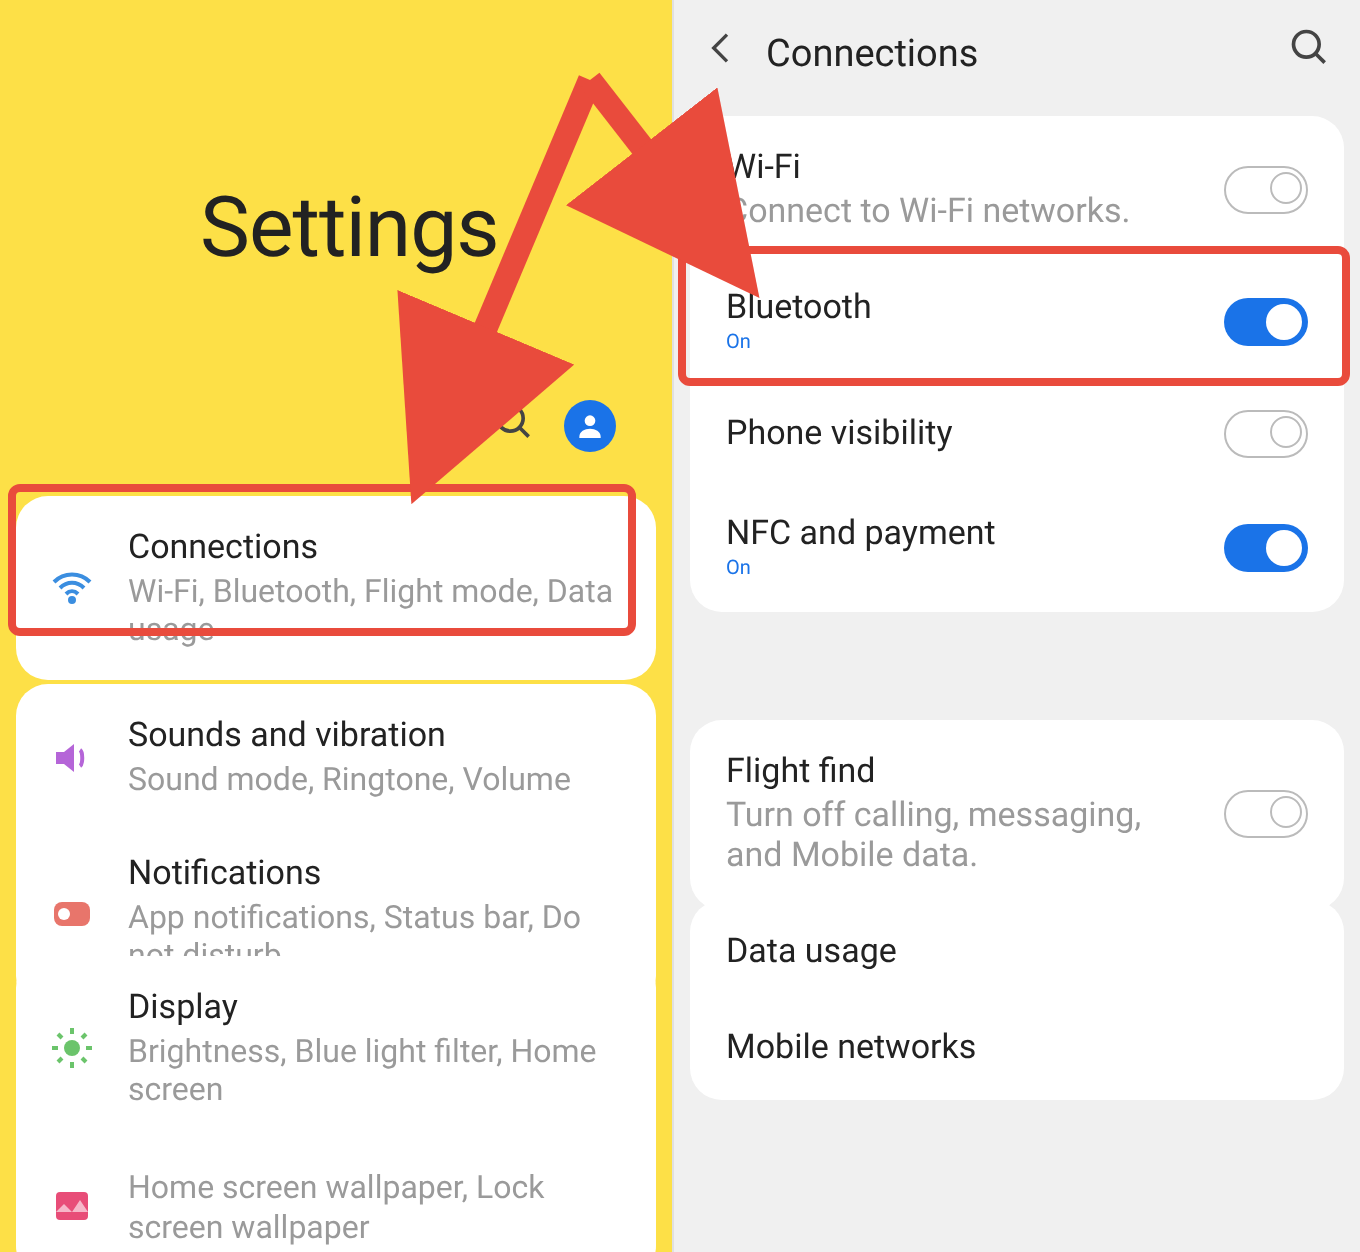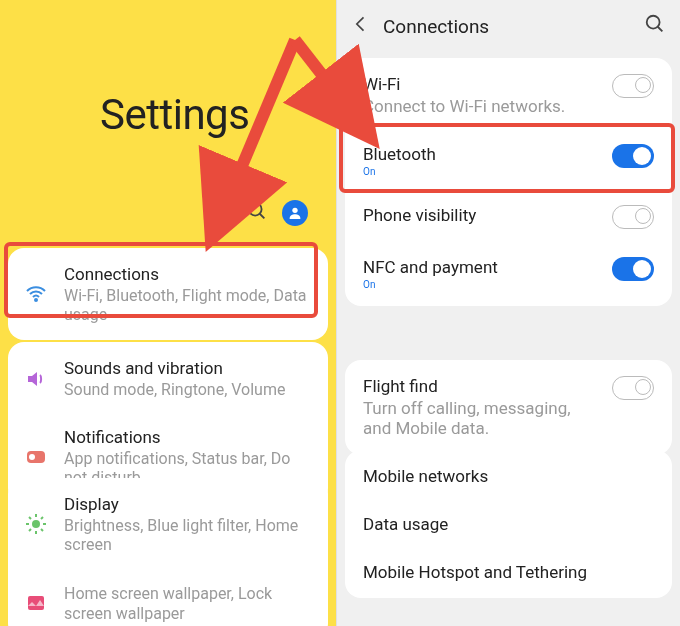--- a/index.html
+++ b/index.html
@@ -102,21 +102,21 @@
     margin: 0 8px;
     padding: 2px 0;
     position: absolute;
     left: 0; right: 0;
   }
   .rg1 { top: 58px; }
   .rg2 { top: 360px; }
   .rg3 { top: 450px; }
   .r-item {
     display: flex;
-    align-items: flex-start;
+    align-items: center;
     padding: 14px 18px;
     gap: 12px;
   }
   .r-body { flex: 1; min-width: 0; }
   .r-title { font-size: 17px; color: #222; }
   .r-sub { font-size: 17px; color: #9a9a9a; margin-top: 2px; line-height: 1.2; }
   .r-on { font-size: 10px; color: #1a73e8; margin-top: 2px; }
   .toggle {
     width: 42px; height: 24px; border-radius: 12px;
     position: relative; flex-shrink: 0;
@@ -306,31 +306,26 @@
       </div>
       <div class="t-outline">
           <div class="knob"></div>
         </div>
     </div>
   </div>
 
   <div class="rcard rg3">
     <div class="r-item">
       <div class="r-body">
+        <div class="r-title">Data usage</div>
+      </div>
+    </div>
+    <div class="r-item">
+      <div class="r-body">
         <div class="r-title">Mobile networks</div>
-      </div>
-    </div>
-    <div class="r-item">
-      <div class="r-body">
-        <div class="r-title">Data usage</div>
-      </div>
-    </div>
-    <div class="r-item">
-      <div class="r-body">
-        <div class="r-title">Mobile Hotspot and Tethering</div>
       </div>
     </div>
   </div>
 
   <div class="hl-box hl-right"></div>
 </div>
 
 <div class="arrow" style="top:30px; left:200px;">
   <svg width="120" height="220">
     <defs>

